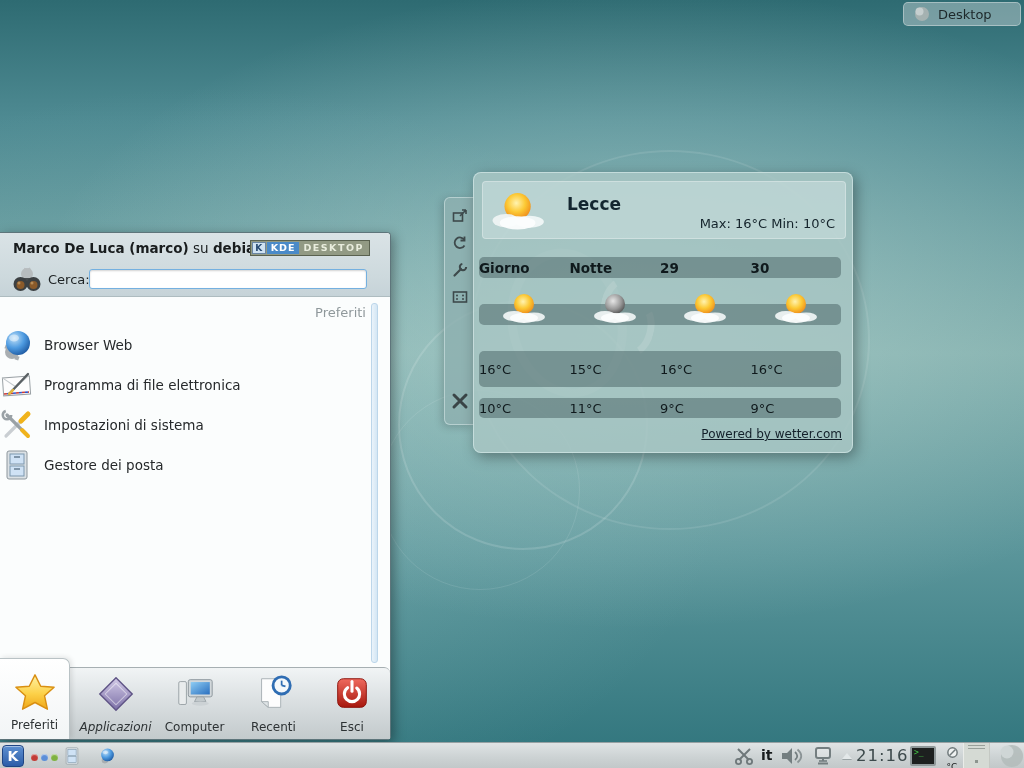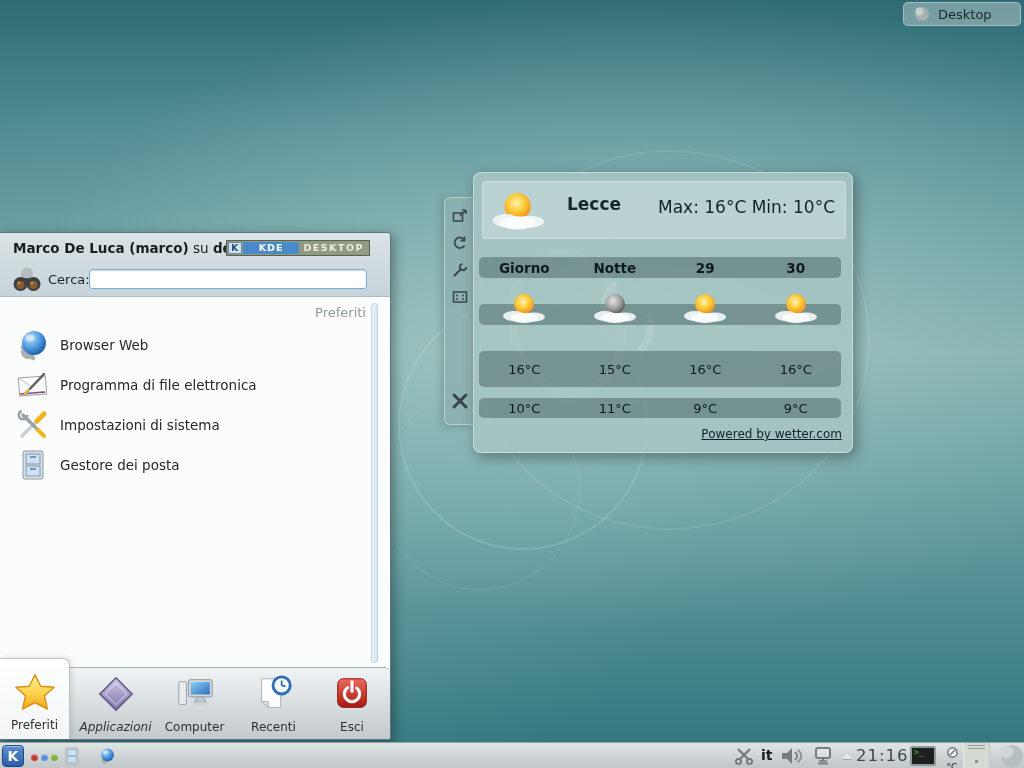--- a/index.html
+++ b/index.html
@@ -35,24 +35,24 @@
   .handle .hic { width:16px; height:16px; cursor:pointer; }
   .handle .hclose { margin-top:auto; margin-bottom:14px; width:18px; height:18px; }
 
   
   .weather { left:473px; top:172px; width:380px; height:281px; border-radius:8px;
     background:rgba(168,198,196,0.84); border:1px solid rgba(225,240,240,0.55);
     box-shadow:3px 4px 14px rgba(0,0,0,0.35); }
   .w-header { position:absolute; left:8px; top:8px; width:364px; height:58px; border-radius:4px;
     background:rgba(210,228,227,0.50); border:1px solid rgba(255,255,255,0.30); }
   .w-city { position:absolute; left:84px; top:12px; font-size:17px; font-weight:bold; color:#132630; }
-  .w-summary { position:absolute; right:10px; bottom:21px; font-size:17px; color:#14232b;margin-left:43px; }
+  .w-summary { position:absolute; right:10px; bottom:7px; font-size:13px; color:#14232b;margin-left:43px; }
   .w-hicon { position:absolute; left:6px; top:6px; }
   .strip { position:absolute; left:5px; width:362px; background:rgba(66,92,95,0.48); border-radius:5px; }
-  .strip .cells { display:grid; grid-template-columns:repeat(4,1fr); height:100%; align-items:center; text-align:center; }
+  .strip .cells { display:grid; grid-template-columns:repeat(4,1fr); height:100%; align-items:center; text-align:left; }
   .s-cols { top:84px; height:21px; font-weight:bold; font-size:13.5px; color:#0f191c; }
   .s-icons { top:131px; height:21px; }
   .s-icons .cells { overflow:visible; }
   .s-icons .cond { position:relative; top:-14px; height:38px; display:flex; justify-content:center; }
   .s-t1 { top:178px; height:36px; font-size:13px; color:#0f191c; }
   .s-t2 { top:225px; height:20px; font-size:13px; color:#0f191c; }
   .w-credit { position:absolute; right:10px; top:254px; font-size:12px; color:#13202a; text-decoration:underline; cursor:pointer; }
   .cond .moon { display:none; }
   .cond.moon-cloud .moon { display:inline; }
   .cond.moon-cloud .sun { display:none; }
@@ -62,30 +62,30 @@
     border:1px solid #5e757b; border-left:none; border-radius:0 4px 4px 0;
     box-shadow:3px 3px 12px rgba(0,0,0,0.35); }
   .ko-header { position:absolute; left:0; top:0; width:100%; height:64px;
     background:linear-gradient(180deg,#dae3e6 0%, #cdd9dd 70%, #c6d3d8 100%); border-bottom:1px solid #aebcc0; border-radius:0 4px 0 0; }
   .ko-title { position:absolute; left:13px; top:7px; font-size:13.5px; color:#191d1e; }
   .ko-title b { font-weight:bold; }
   .badge { position:absolute; right:20px; top:7px; display:flex; align-items:center;
     background:#929a84; border:1px solid #59614f; padding:1px; height:16px; }
   .badge .bk { width:14px; height:12px; background:#cfe2f2; border:1px solid #6a86a5; color:#274a72;
     font-size:9px; font-weight:bold; text-align:center; line-height:11px; }
-  .badge .bkde { background:#4a8ac8; color:#fff; font-size:9.5px; font-weight:bold; padding:0 16px; margin-left:1px; line-height:12px; letter-spacing:1px; }
+  .badge .bkde { background:#4a8ac8; color:#fff; font-size:9.5px; font-weight:bold; padding:0 4px; margin-left:1px; line-height:12px; letter-spacing:1px; }
   .badge .bdesk { color:#e9edde; font-size:9.5px; font-weight:bold; padding:0 4px; letter-spacing:1.5px; line-height:12px; }
   .ko-search-label { position:absolute; left:48px; top:39px; font-size:13px; color:#1d2224; }
   .ko-search { position:absolute; left:89px; top:36px; width:278px; height:20px; background:#fff;
     border:1px solid #74b0e0; border-radius:3px; box-shadow:inset 0 1px 2px rgba(0,0,0,0.18); outline:none;
     font-size:12px; padding:0 4px; font-family:"DejaVu Sans",sans-serif; }
   .ko-bino { position:absolute; left:11px; top:32px; }
   .ko-section { position:absolute; right:24px; top:72px; font-size:13px; color:#8f989b; }
   .ko-list { position:absolute; left:0; top:92px; width:370px; }
-  .ko-item { display:flex; align-items:center; height:40px; padding-left:16px; gap:10px; cursor:pointer; }
+  .ko-item { display:flex; align-items:center; height:40px; gap:10px; cursor:pointer; }
   .ko-item .lbl { font-size:13.5px; color:#26292b; }
   .ko-scroll { position:absolute; right:12px; top:70px; width:7px; height:360px;
     background:linear-gradient(90deg,#eaf3fa,#d3e6f4); border:1px solid #bcd6ea; border-radius:3px; cursor:pointer; }
   .ko-tabs { position:absolute; left:0; bottom:0; width:100%; height:72px;
     background:linear-gradient(180deg,#f1f4f5 0%, #dbe0e2 45%, #c3cacc 100%);
     border-top:1px solid #a6afb2; border-radius:6px 6px 0 0; }
   .tab { position:absolute; bottom:0; height:72px; text-align:center; cursor:pointer; }
   .tab .ticon { margin:6px auto 0; width:42px; height:42px; }
   .tab .tlbl { font-size:12px; color:#2d3234; margin-top:1px; }
   .tab.sel { height:81px; background:linear-gradient(180deg,#ffffff,#f2f5f6); border:1px solid #b9c2c5; border-bottom:none;

